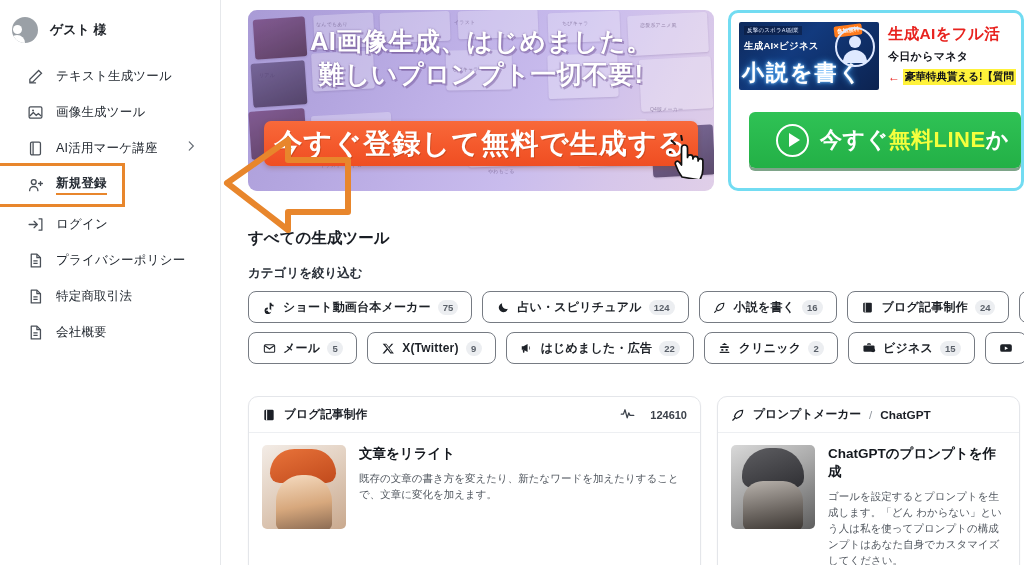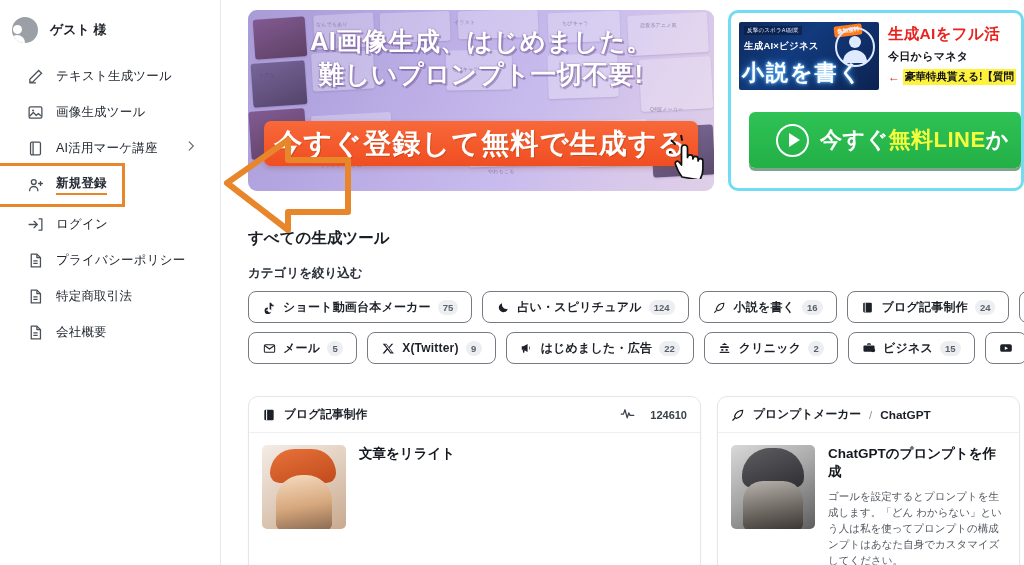--- a/index.html
+++ b/index.html
@@ -658,20 +658,21 @@
             <span><svg width="15" height="15" viewBox="0 0 24 24" fill="none" stroke="currentColor" stroke-width="2" stroke-linecap="round" stroke-linejoin="round">
                   <path d="M2 13h3.5L8 6l3.5 13L14 11l2 4h6"></path>
                 </svg></span>
             <span>124610</span>
           </span>
         </div>
         <div class="tc-body">
           <div class="tc-thumb a"></div>
           <div class="tc-text">
             <div class="tc-name">文章をリライト</div>
+            <div class="tc-desc">既存の文章の書き方を変えたり、新たなワードを加えたりすることで、文章に変化を加えます。</div>
           </div>
         </div>
       </div>
 
       <div class="tool-card narrow">
         <div class="tc-head">
           <span class="hico">
               <svg width="14" height="14" viewBox="0 0 24 24" fill="none" stroke="currentColor" stroke-width="2" stroke-linecap="round">
                 <path d="M20 4C14 4 8 8 6 15l3 3c7-2 11-8 11-14z"></path>
                 <path d="M6 18L3 21"></path>

